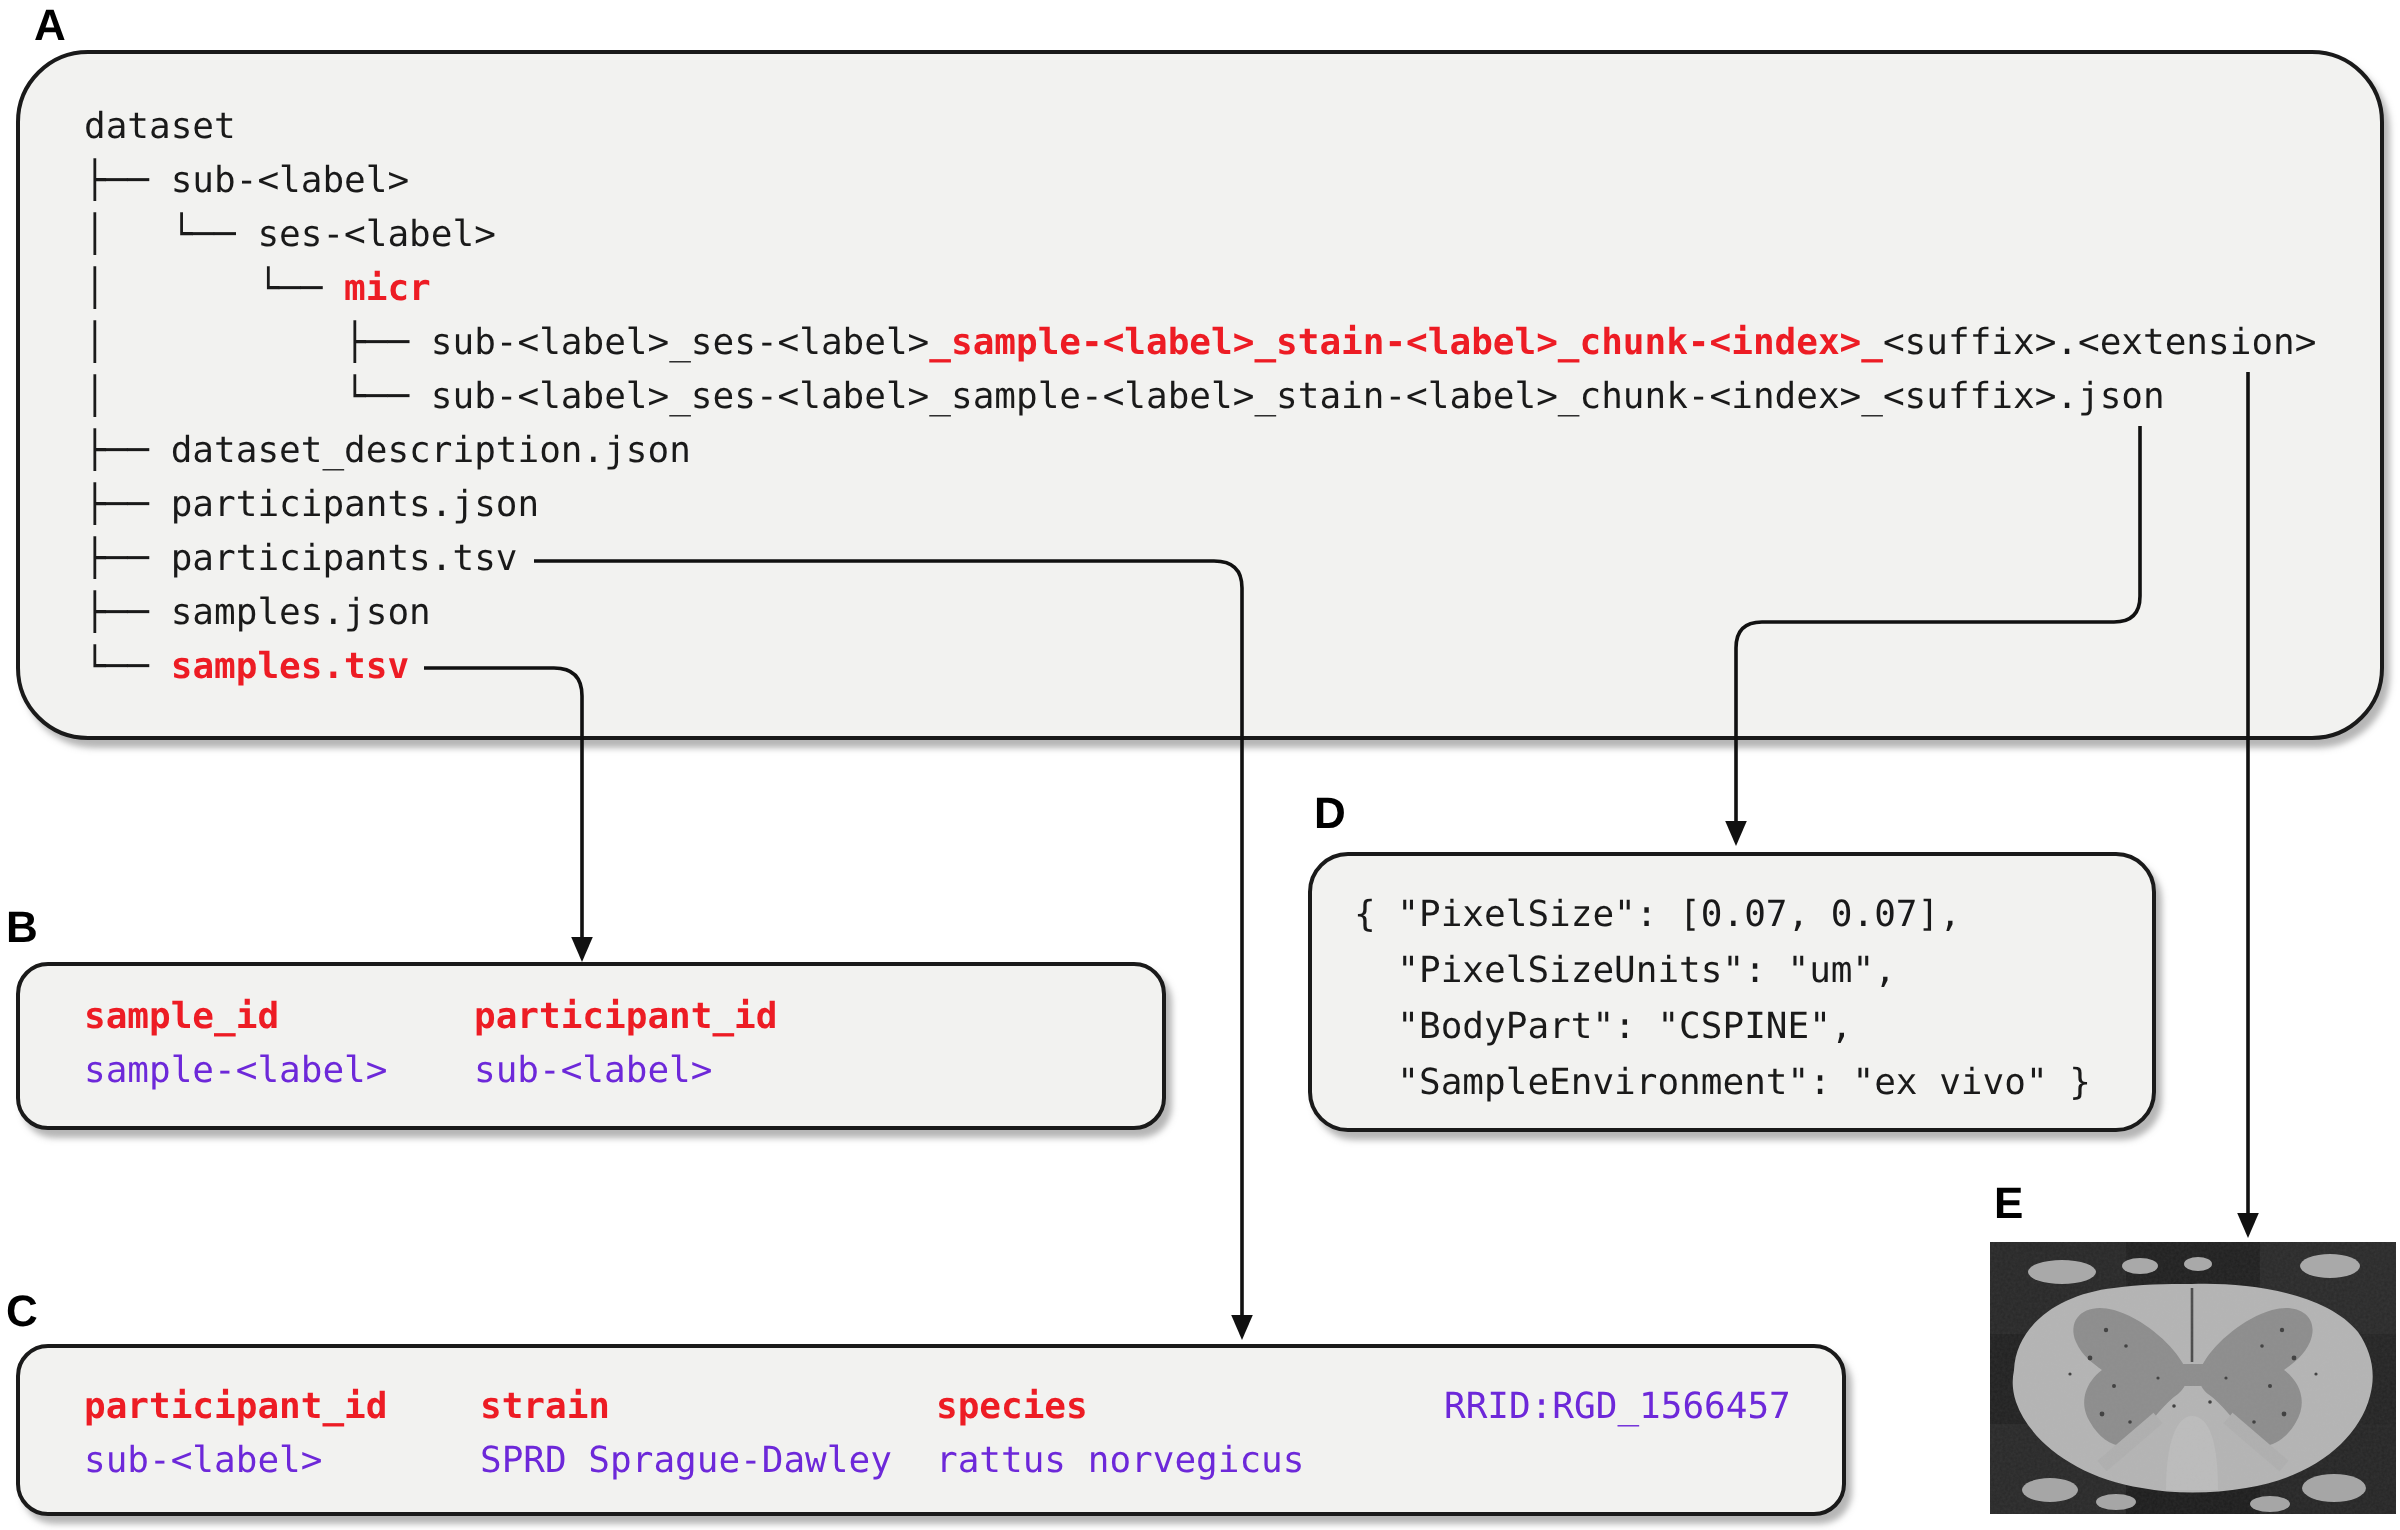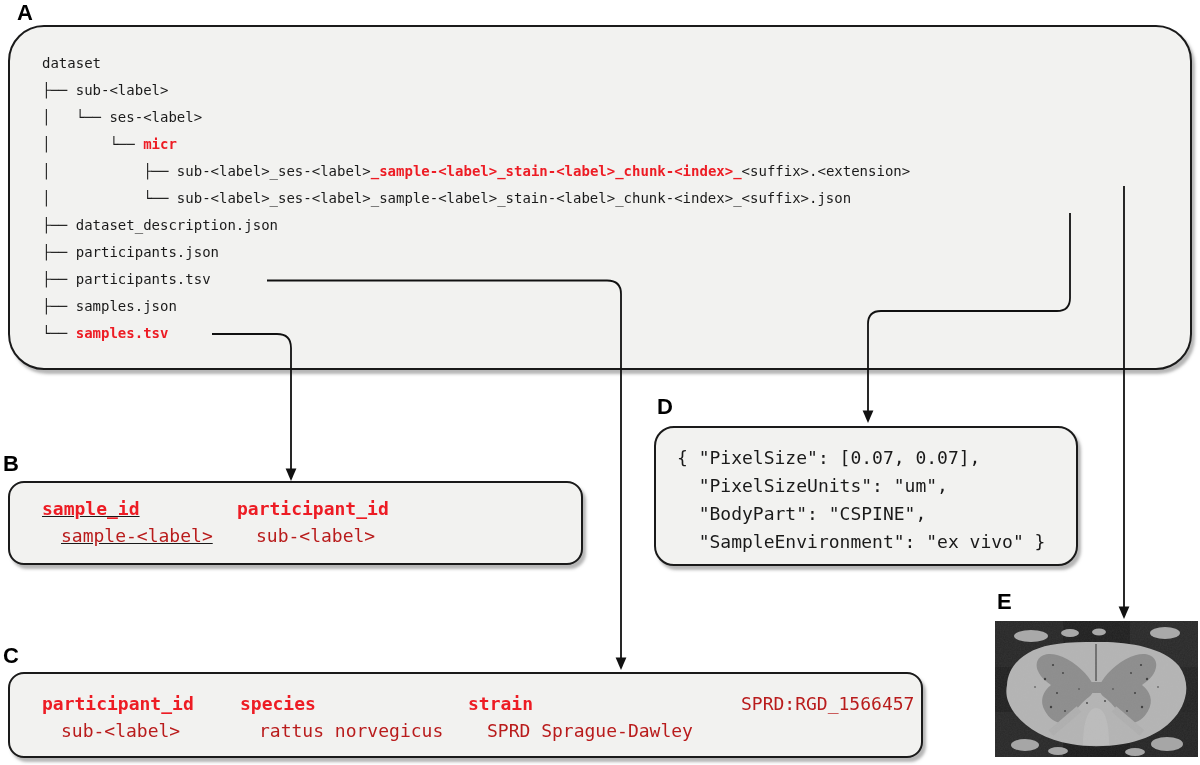--- a/index.html
+++ b/index.html
@@ -16,34 +16,34 @@
     position:absolute;box-sizing:border-box;
     background:var(--box-fill,#f2f2f0);
     border:2px solid var(--box-border,#1a1a1a);
     box-shadow:3px 4px 3px rgba(110,110,110,.5);
   }
   .boxA{left:8px;top:25px;width:1184px;height:345px;border-radius:36px;}
   .boxB{left:8px;top:481px;width:575px;height:84px;border-radius:16px;}
   .boxC{left:8px;top:672px;width:915px;height:86px;border-radius:16px;}
   .boxD{left:654px;top:426px;width:424px;height:140px;border-radius:20px;}
   .tree{
-    position:absolute;left:32px;top:23px;font-size:14px;line-height:27px;
+    position:absolute;left:32px;top:23px;font-size:18px;line-height:27px;
     white-space:pre;color:#1a1a1a;
   }
   .red{color:var(--red,#ED1C24);font-weight:bold;}
   .cols{display:flex;font-size:18px;line-height:27px;}
   .boxB .cols{padding:12px 0 0 32px;}
   .boxC .cols{padding:16px 0 0 32px;}
-  .boxB .tcol:nth-child(1){width:195px;text-decoration:underline;}
+  .boxB .tcol:nth-child(1){width:195px;}
   .boxB .tcol:nth-child(2){width:196px;}
   .boxC .tcol:nth-child(1){width:198px;}
   .boxC .tcol:nth-child(2){width:228px;}
   .boxC .tcol:nth-child(3){width:254px;}
   .thead{font-weight:bold;color:var(--red,#ED1C24);white-space:pre;}
-  .tval{color:#b91c1c;white-space:pre;margin-left:19px;}
+  .tval{color:#6d28d9;white-space:pre;}
   .json{padding:16px 0 0 21px;font-size:18px;line-height:28px;white-space:pre;color:#1a1a1a;}
   .arrows{position:absolute;left:0;top:0;width:1200px;height:765px;pointer-events:none;}
   .micro{position:absolute;left:995px;top:621px;width:203px;height:136px;}
 </style>
 </head>
 <body>
 
 <div class="stage">
 
   <div class="panel-label" style="left:17px;top:1px">A</div>
@@ -66,29 +66,29 @@
   </div>
 
   <div class="panel-label" style="left:3px;top:644px">C</div>
   <div class="box boxC">
     <div class="cols">
         <div class="tcol">
           <div class="thead">participant_id</div>
           <div class="tval">sub-&lt;label&gt;</div>
         </div>
         <div class="tcol">
+          <div class="thead">strain</div>
+          <div class="tval">SPRD Sprague-Dawley</div>
+        </div>
+        <div class="tcol">
           <div class="thead">species</div>
           <div class="tval">rattus norvegicus</div>
         </div>
         <div class="tcol">
-          <div class="thead">strain</div>
-          <div class="tval">SPRD Sprague-Dawley</div>
-        </div>
-        <div class="tcol">
-          <div class="tval">SPRD:RGD_1566457</div>
+          <div class="tval">RRID:RGD_1566457</div>
         </div>
       </div>
   </div>
 
   <div class="panel-label" style="left:657px;top:395px">D</div>
   <div class="box boxD">
     <div class="json"><div>{ "PixelSize": [0.07, 0.07],</div><div>  "PixelSizeUnits": "um",</div><div>  "BodyPart": "CSPINE",</div><div>  "SampleEnvironment": "ex vivo" }</div></div>
   </div>
 
   <div class="panel-label" style="left:997px;top:590px">E</div>

